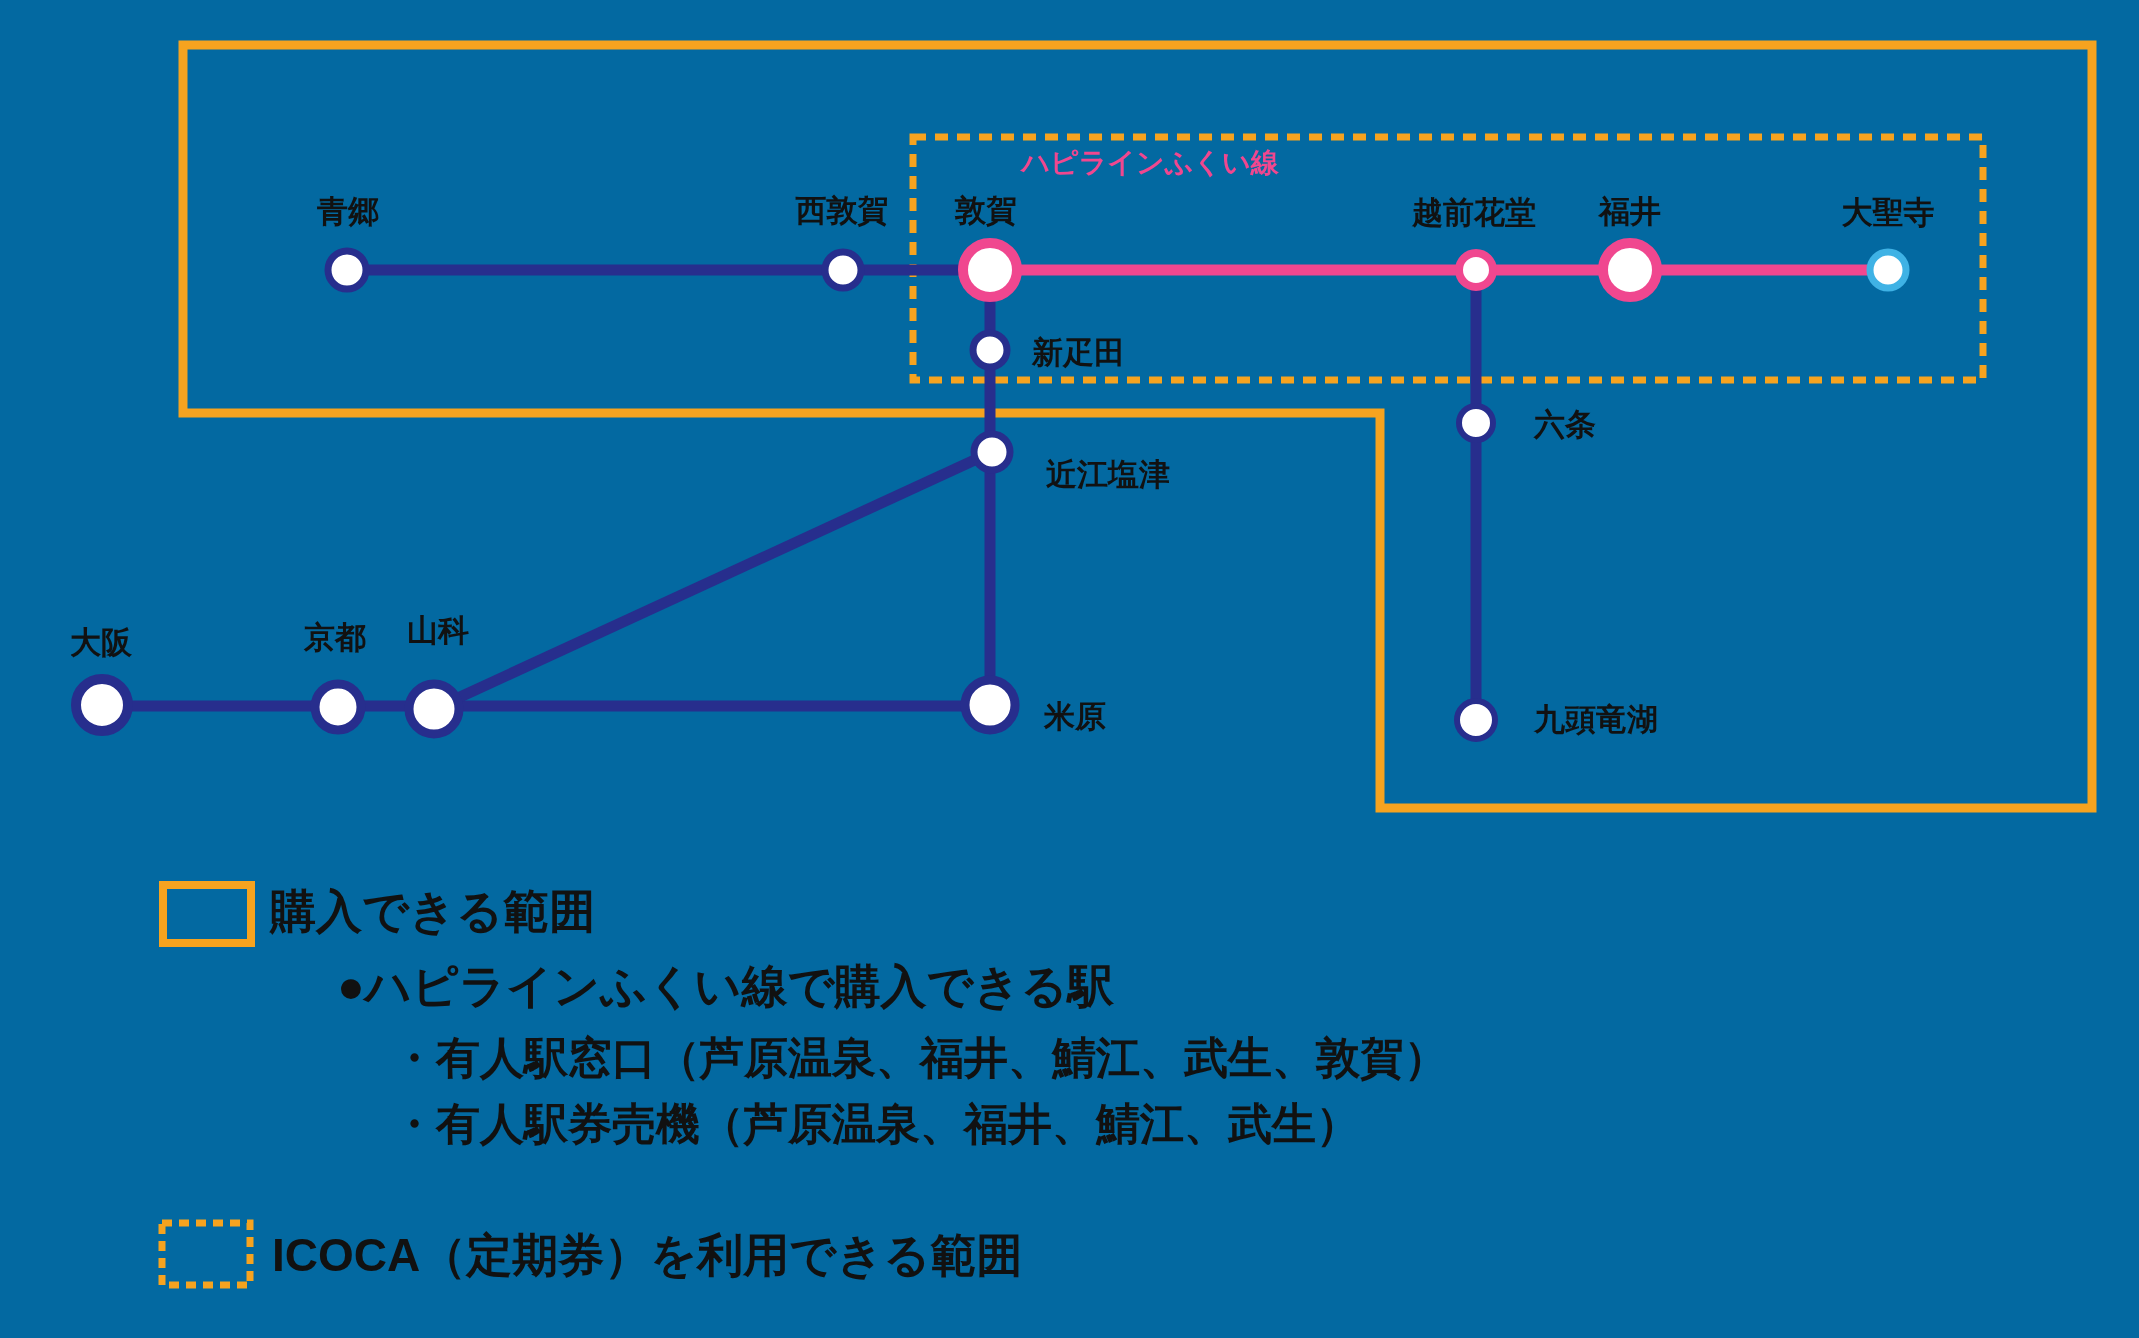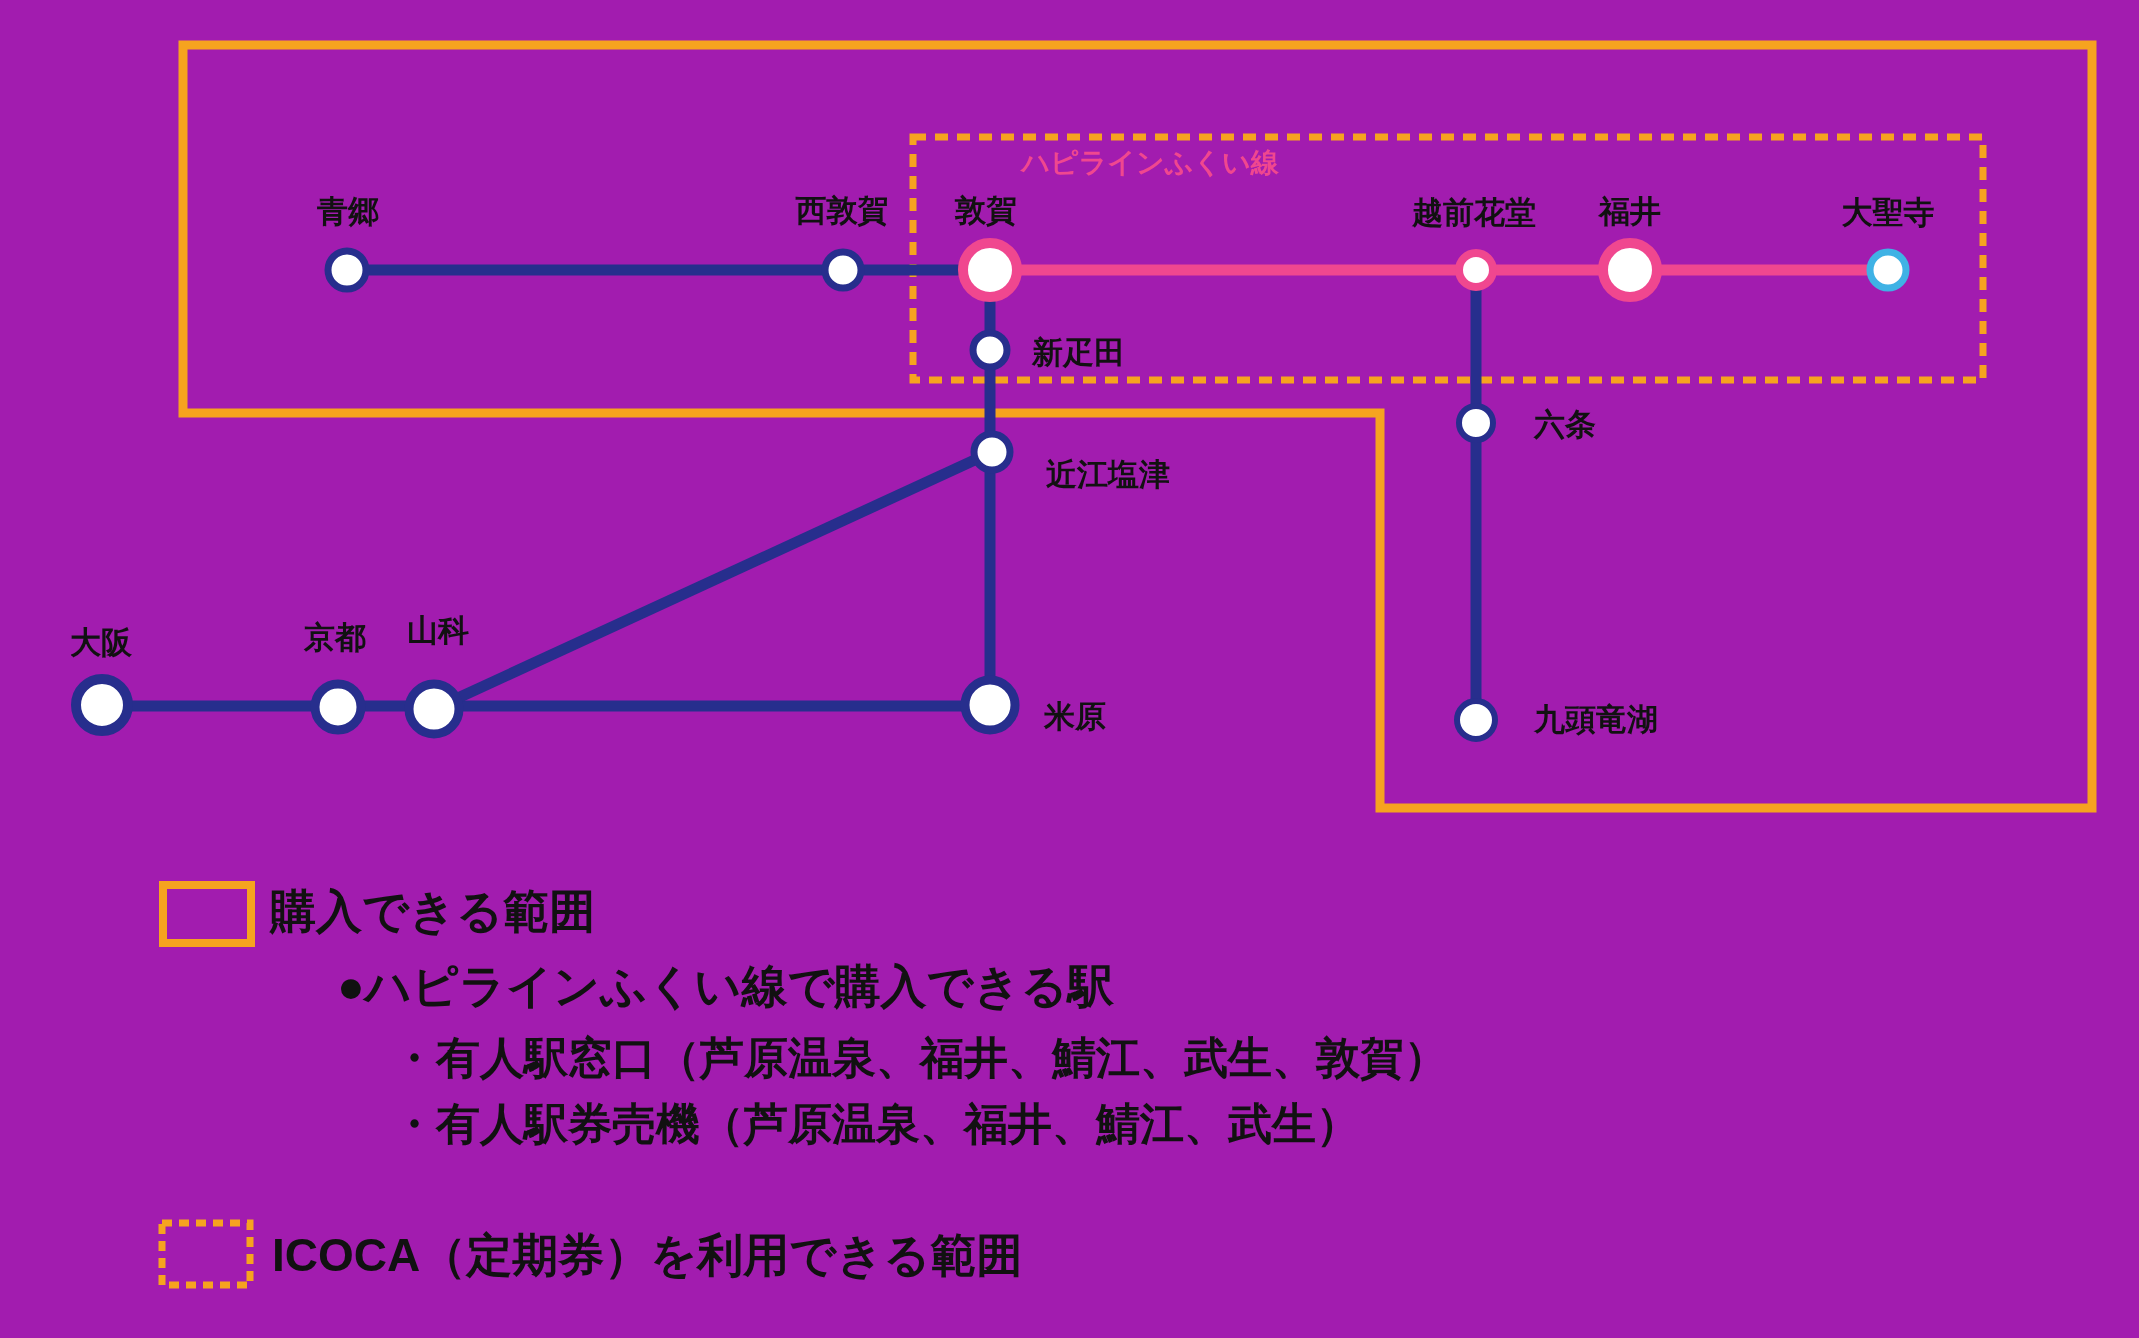--- a/index.html
+++ b/index.html
@@ -1,20 +1,20 @@
 <!DOCTYPE html>
 <html><head>
 <meta charset="utf-8">
 <style>
   html, body { margin: 0; padding: 0; background: #ffffff; }
   .canvas {
     position: relative;
     width: 2139px;
     height: 1338px;
-    background: #a21caf;
+    background: #0369a1;
     font-family: "Liberation Sans", sans-serif;
   }
   svg text {
     font-family: "Liberation Sans", sans-serif;
     font-weight: 700;
     fill: #111111;
   }
   .station-label { font-size: 31px; }
   .hapiline-label { font-size: 28px; }
   .legend-text { font-size: 46px; }

